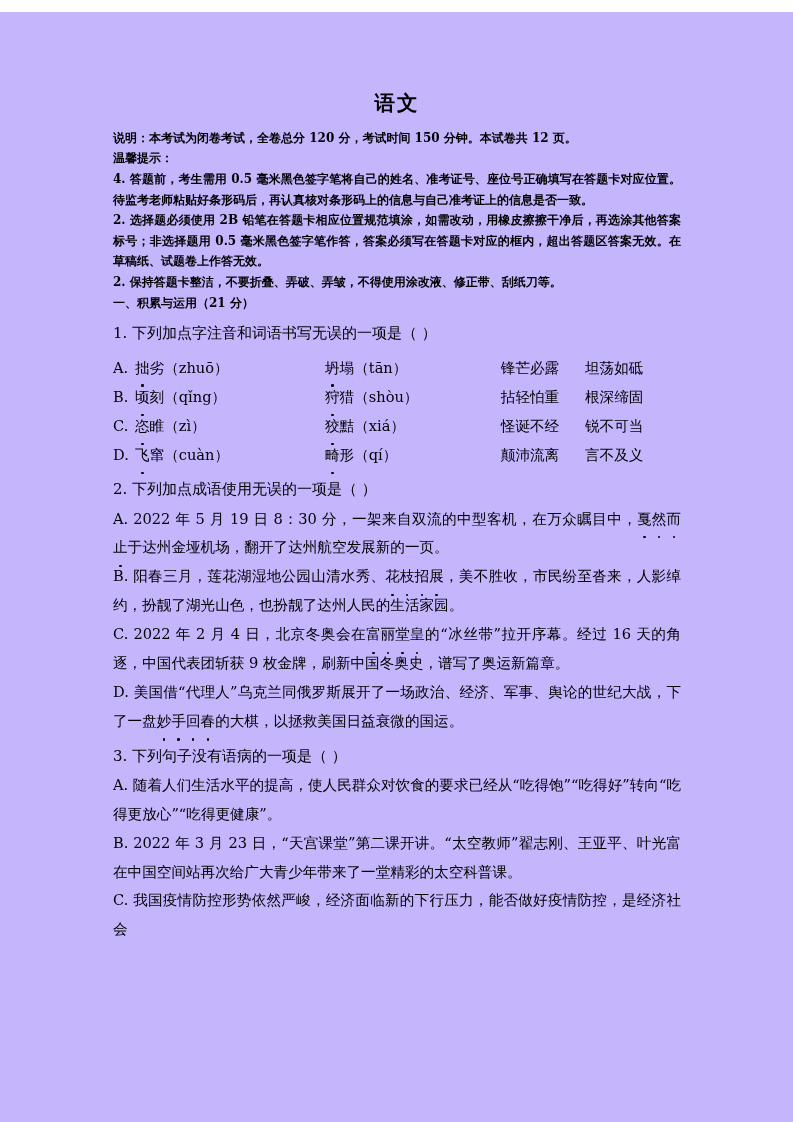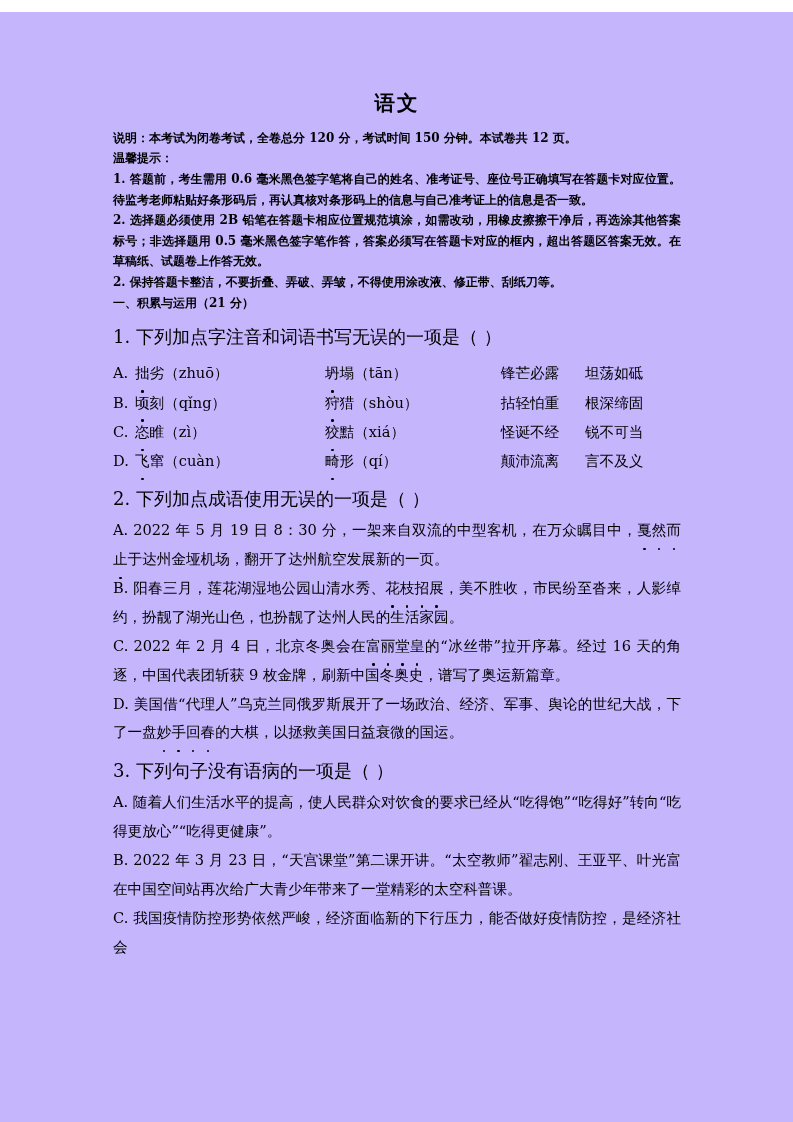--- a/index.html
+++ b/index.html
@@ -41,21 +41,21 @@
     line-height: 1.72;
     text-align: justify;
     text-justify: inter-ideograph;
     margin: 0;
   }
   .front p {
     margin: 0;
   }
   
   .qnum {
-    font-size: 18px;
+    font-size: 15px;
     line-height: 1.95;
     margin: 6px 0 0 0;
   }
   .opt {
     font-size: 14.6px;
     line-height: 1.98;
     margin: 0;
     text-align: justify;
     text-justify: inter-ideograph;
   }
@@ -113,21 +113,21 @@
 <body>
 
 <div class="page">
   <div class="content">
 
     <div class="doc-title">语文</div>
 
     <div class="front">
       <p><span>说明：</span><span>本考试为闭卷考试，全卷总分 120 分，考试时间 150 分钟。本试卷共 12 页。</span></p>
       <p>温馨提示：</p>
-      <p>1. 答题前，考生需用 0.6 毫米黑色签字笔将自己的姓名、准考证号、座位号正确填写在答题卡对应位置。待监考老师粘贴好条形码后，再认真核对条形码上的信息与自己准考证上的信息是否一致。</p>
+      <p>4. 答题前，考生需用 0.5 毫米黑色签字笔将自己的姓名、准考证号、座位号正确填写在答题卡对应位置。待监考老师粘贴好条形码后，再认真核对条形码上的信息与自己准考证上的信息是否一致。</p>
       <p>2. 选择题必须使用 2B 铅笔在答题卡相应位置规范填涂，如需改动，用橡皮擦擦干净后，再选涂其他答案标号；非选择题用 0.5 毫米黑色签字笔作答，答案必须写在答题卡对应的框内，超出答题区答案无效。在草稿纸、试题卷上作答无效。</p>
       <p>2. 保持答题卡整洁，不要折叠、弄破、弄皱，不得使用涂改液、修正带、刮纸刀等。</p>
       <p>一、积累与运用（21 分）</p>
     </div>
 
     <div class="qnum">
       <span>1.</span>
       <span>下列加点字注音和词语书写无误的一项是（    ）</span>
     </div>
 

